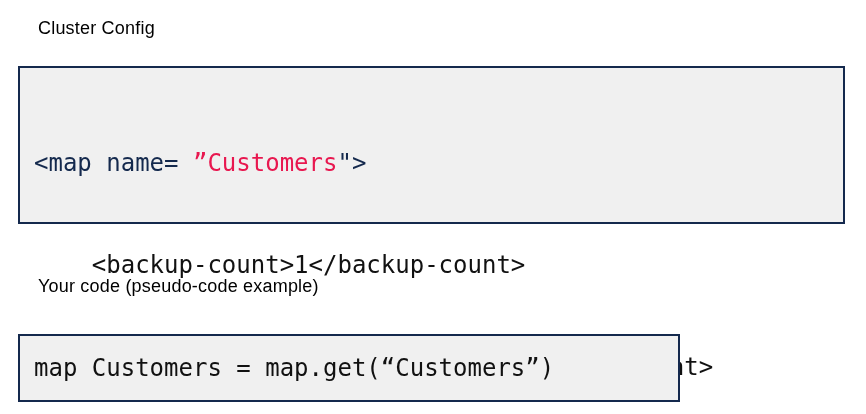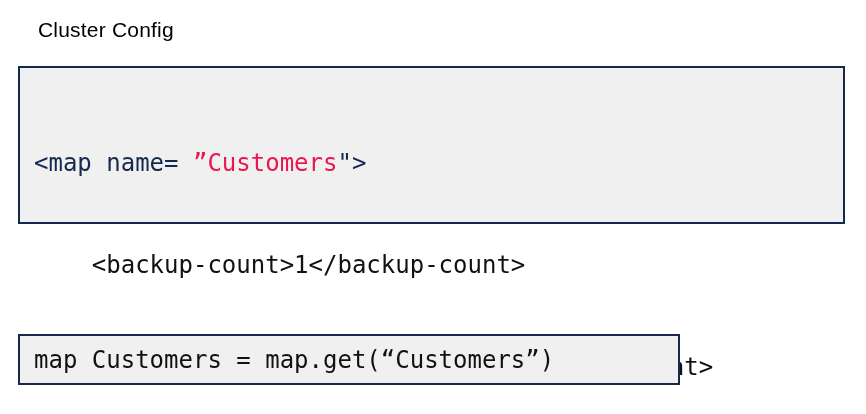--- a/index.html
+++ b/index.html
@@ -18,21 +18,21 @@
   .slide {
     position: relative;
     width: 866px;
     height: 414px;
     background: var(--page_bg);
     overflow: hidden;
   }
   .section-title {
     position: absolute;
     left: 38px;
-    font-size: 21px;
+    font-size: 18px;
     font-weight: 400;
     color: #000000;
     letter-spacing: 0.2px;
     white-space: pre;
   }
   .title-cluster { top: 18px; }
   .title-yourcode { top: 276px; }
   .code-block {
     position: absolute;
     left: 18px;
@@ -46,21 +46,21 @@
     padding: 10px 14px;
   }
   .block-cluster {
     top: 66px;
     width: 827px;
     height: 158px;
   }
   .block-yourcode {
     top: 334px;
     width: 662px;
-    height: 51px;
+    height: 68px;
     display: flex;
     align-items: center;
   }
   .tok-navy { color: var(--navy); margin-top: 8px; }
   .tok-red { color: var(--red); }
   .tok-black { color: var(--text_black); }
 </style>
 </head>
 <body>
 
@@ -68,18 +68,19 @@
 
   <div class="section-title title-cluster">Cluster Config</div>
 
   <div class="code-block block-cluster">
     <div class="code-line"><span class="tok-navy">&lt;map name= </span><span class="tok-red">”Customers</span><span class="tok-navy">"&gt;</span></div>
     <div class="code-line tok-black">    &lt;backup-count&gt;1&lt;/backup-count&gt;</div>
     <div class="code-line tok-black">    &lt;in-memory-format&gt;OBJECT&lt;/in-memory-format&gt;</div>
     
   </div>
 
+  <div class="section-title title-yourcode">Your code (pseudo-code example)</div>
 
   <div class="code-block block-yourcode">
     <div class="code-line tok-black">map Customers = map.get(“Customers”)</div>
   </div>
 
 </div>
 
 </body></html>

